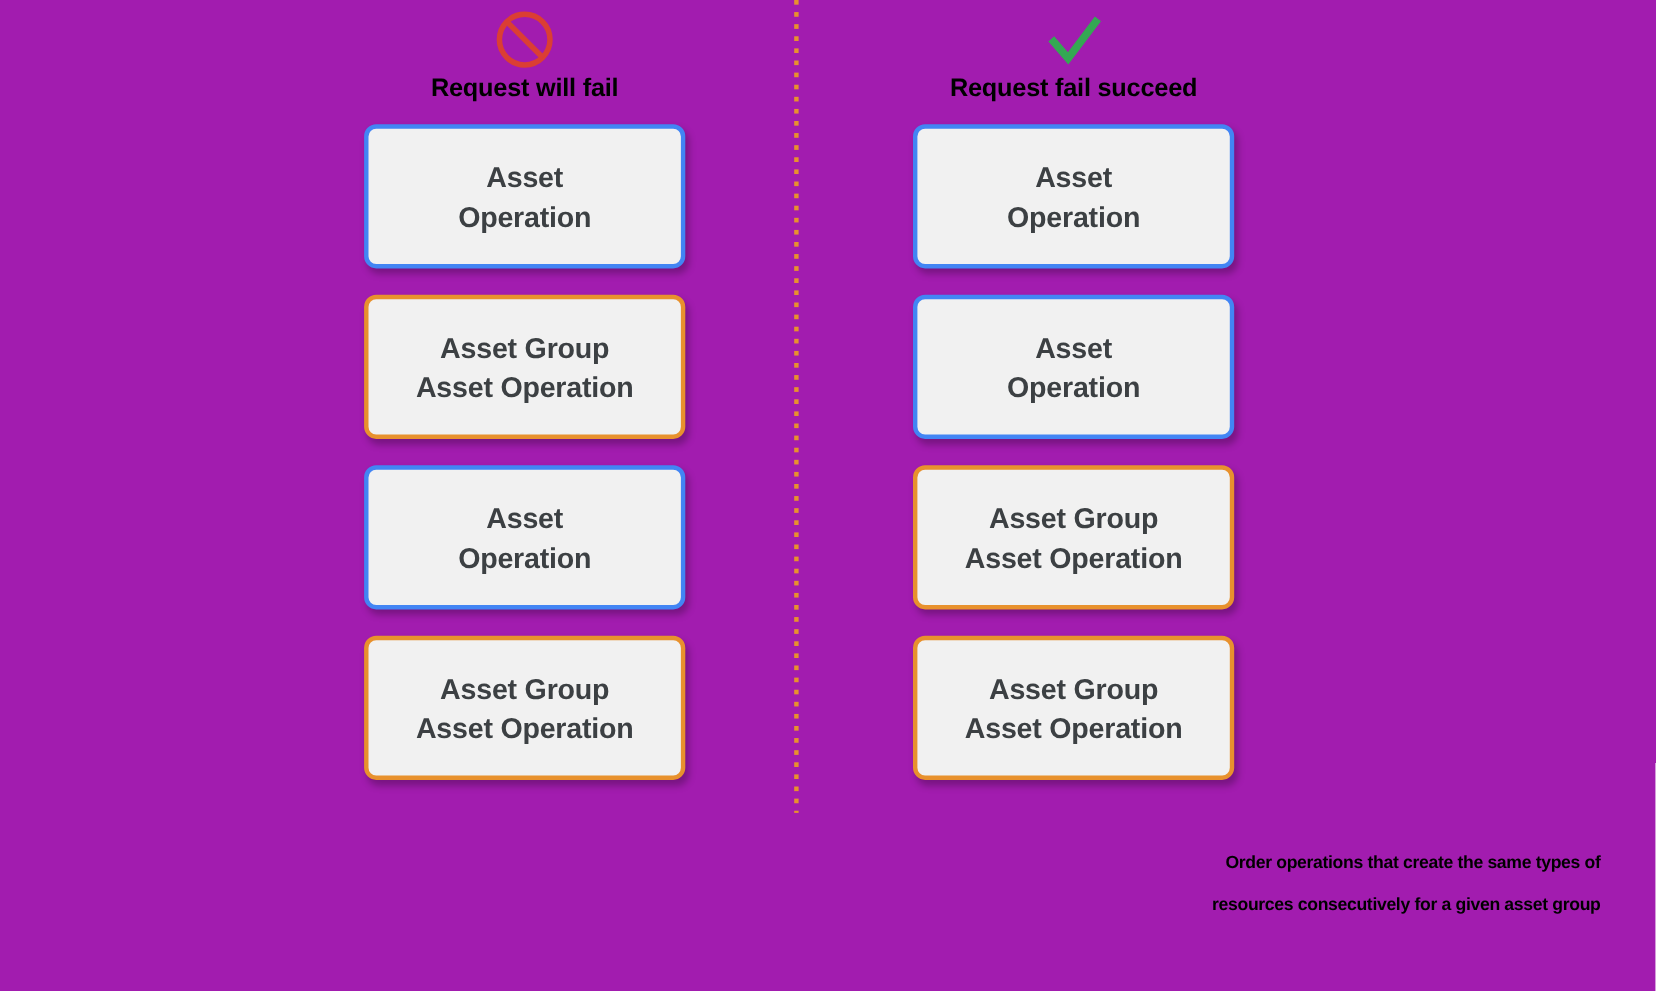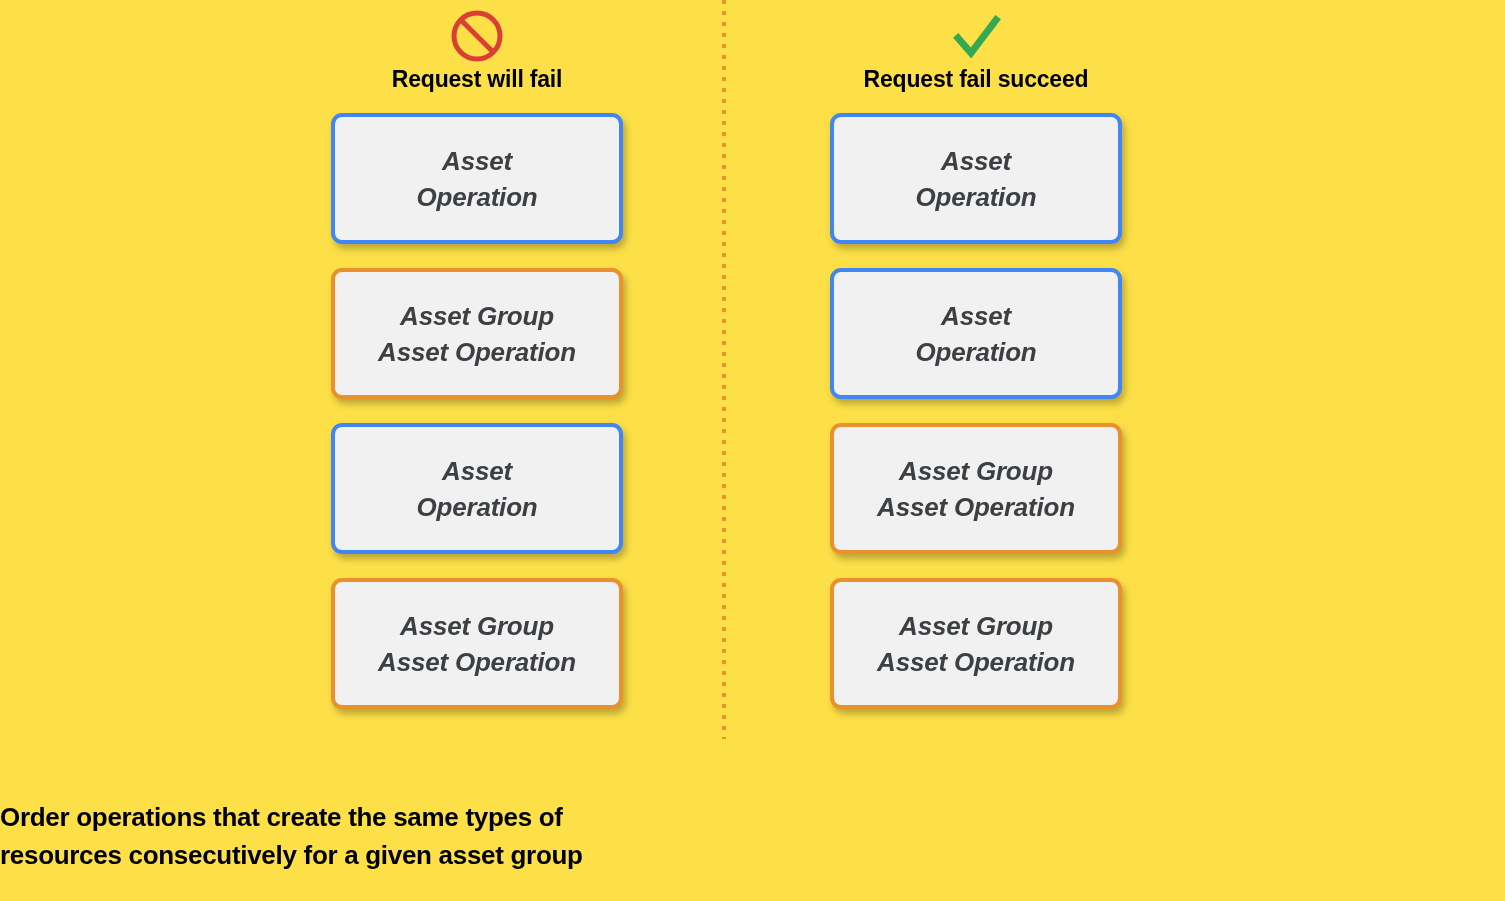--- a/index.html
+++ b/index.html
@@ -8,21 +8,21 @@
     background: #ffffff;
   }
   body {
     font-family: "Liberation Sans", sans-serif;
     -webkit-font-smoothing: antialiased;
   }
   #canvas {
     position: relative;
     width: 1505px;
     height: 901px;
-    background: #fde047;
+    background: #a21caf;
     overflow: hidden;
   }
 
   
   .divider {
     position: absolute;
     left: 722px;
     top: 0px;
     width: 4px;
     height: 739px;
@@ -92,37 +92,35 @@
   .node-box.blue   { border-color: #4285F4; }
   .node-box.orange { border-color: #E8912D; }
   .node-label {
     font-size: 26px;
     font-weight: bold;
     line-height: 36px;
     color: #3C4043;
     letter-spacing: -0.2px;
     white-space: pre-line;
     padding: 0 6px;
-    font-style: italic;
   }
 
   
   .caption {
     position: absolute;
     left: 0;
     top: 766px;
     width: 1455px;
-    text-align: left;
-    font-size: 26px;
+    text-align: right;
+    font-size: 16px;
     font-weight: bold;
     line-height: 38px;
     color: #000000;
     letter-spacing: -0.3px;
     white-space: pre-line;
-    margin-top: 32px;
   }
 </style>
 </head>
 <body>
 
 <div id="canvas">
 
   <div class="divider"></div>
 
   <div class="column left">

